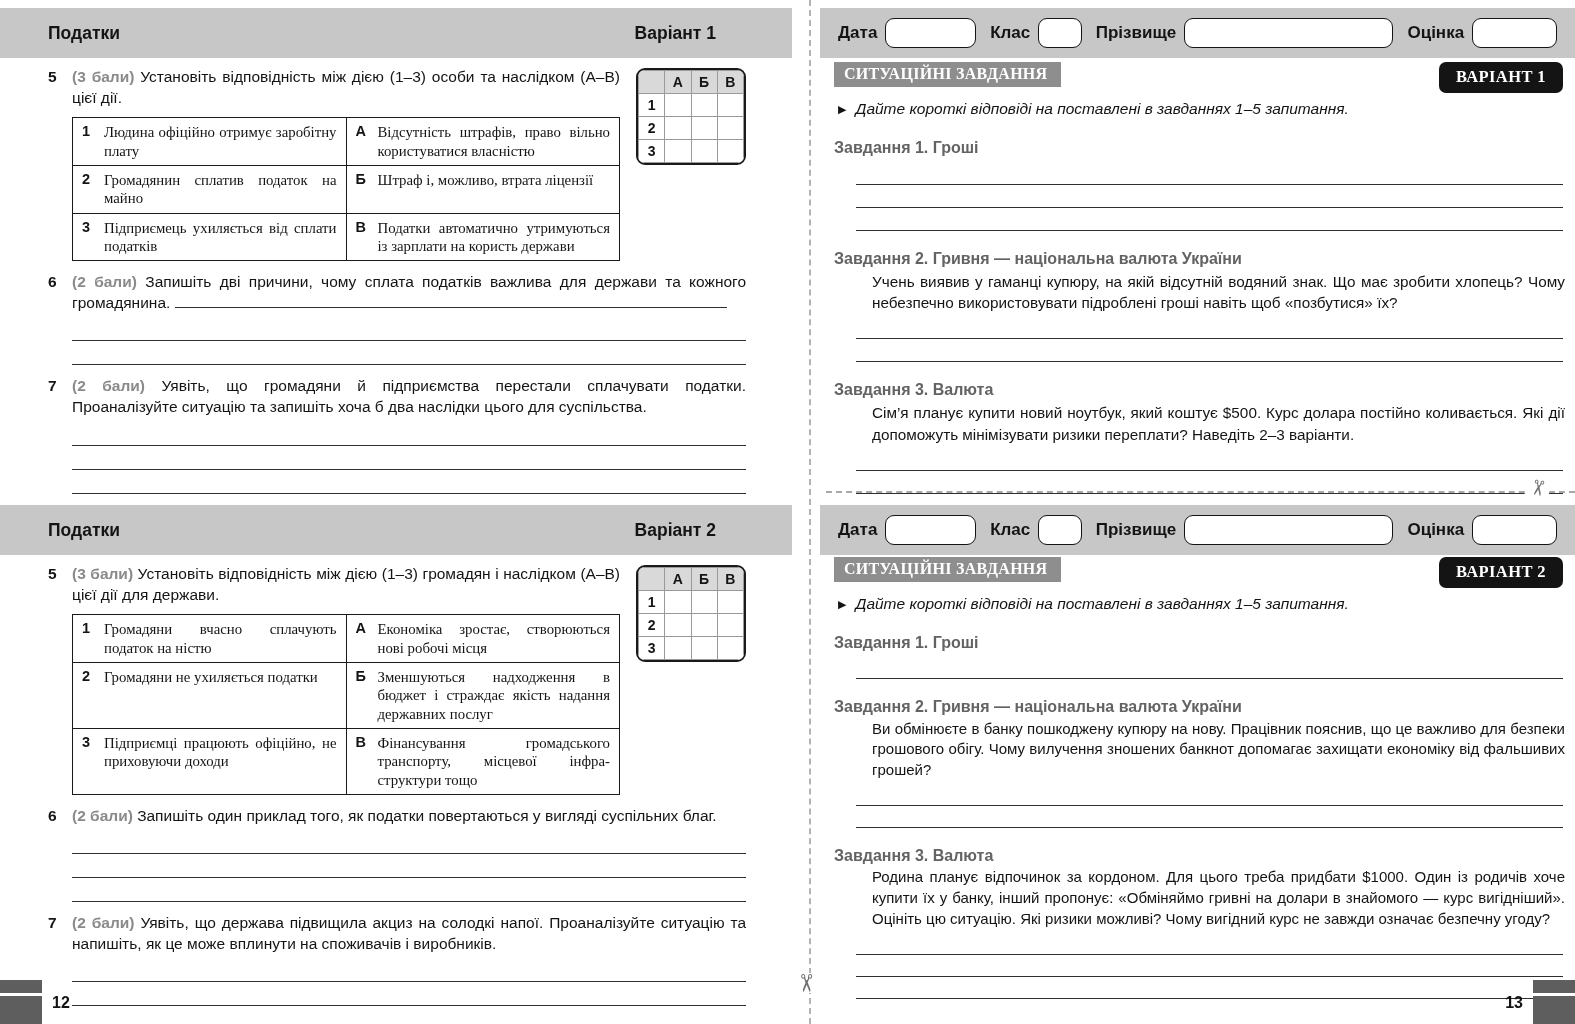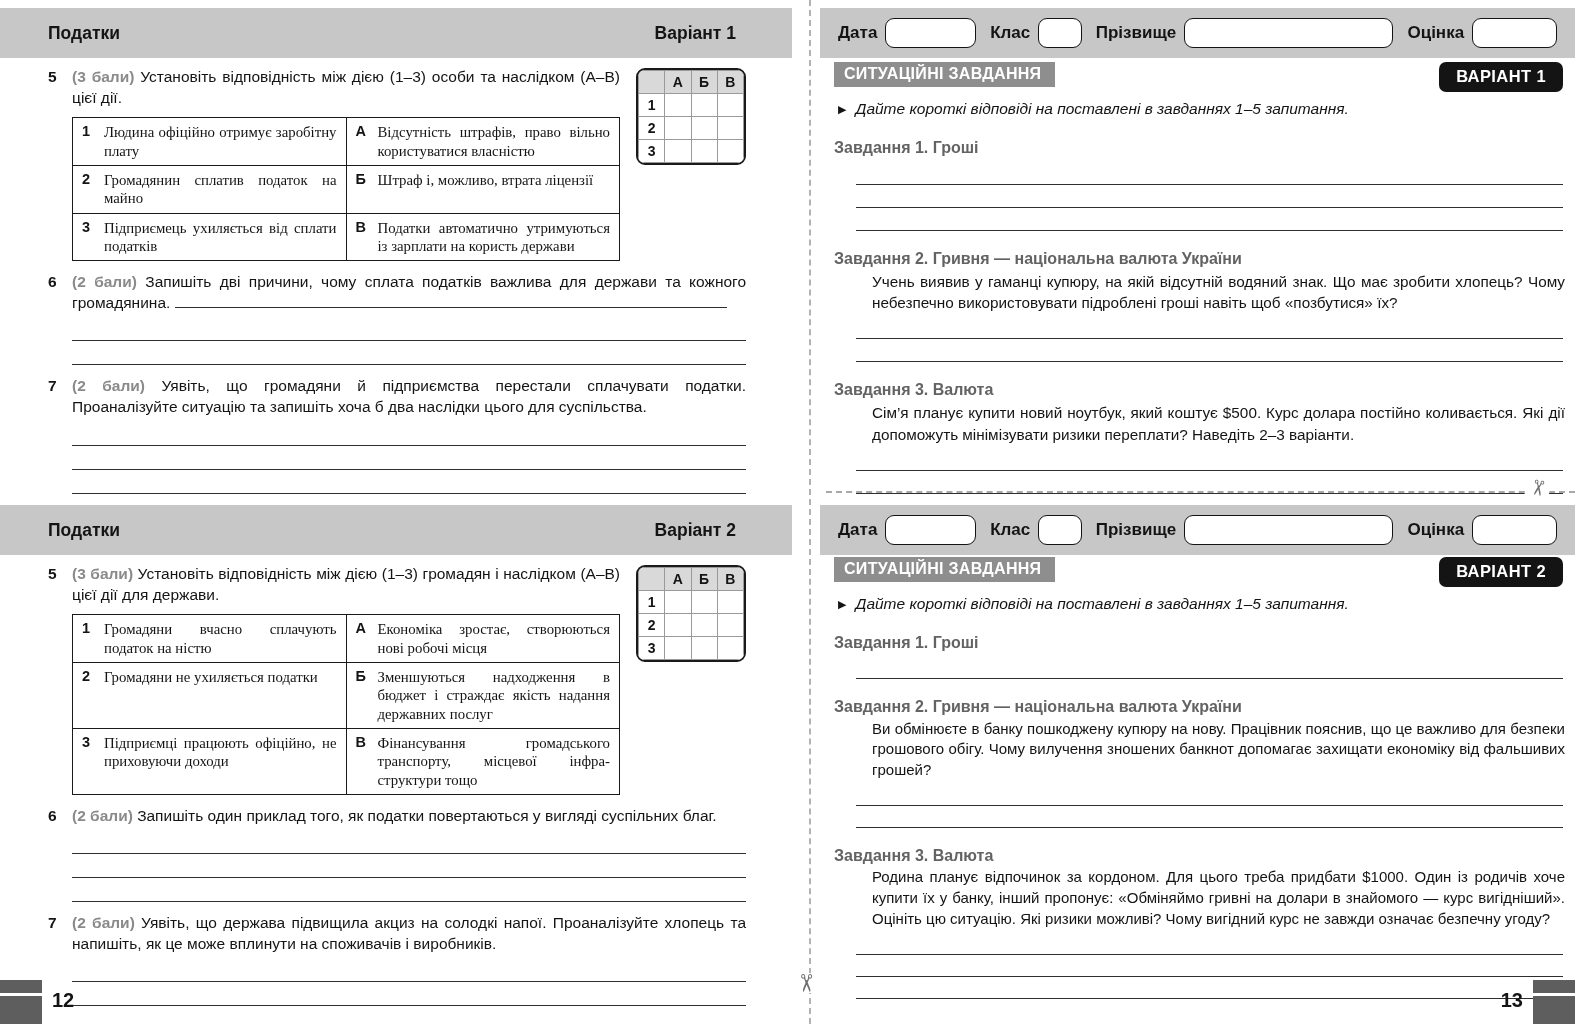--- a/index.html
+++ b/index.html
@@ -12,21 +12,21 @@
   .page-left  { left:0;    width:792px; }
   .page-right { left:820px; width:755px; }
   .half { position:absolute; left:0; right:0; overflow:hidden; }
 
   
   .gbar {
     position:absolute; left:0; right:0; height:50px;
     background:var(--header_bar,#c7c7c7);
     display:flex; align-items:center;
   }
-  .gbar-left { padding:0 56px 0 48px; }
+  .gbar-left { padding:0 76px 0 48px; }
   .gbar-title { font-weight:bold; font-size:17.5px; }
   .gbar-variant { margin-left:auto; font-weight:bold; font-size:17.5px; }
 
   
   .gbar-fields { padding:0 18px; gap:8px; }
   .fld-label { font-weight:bold; font-size:17px; white-space:nowrap; }
   .fld-box { height:30px; background:#fff; border:1.8px solid #141414; border-radius:9px; }
   .box-date { width:92px; margin-right:6px; }
   .box-class { width:44px; margin-right:6px; }
   .box-surname { width:212px; margin-right:6px; }
@@ -65,21 +65,21 @@
   .qblock { margin-top:10px; }
   .fill-line {
     display:inline-block; height:13px; width:552px; max-width:96%;
     border-bottom:1.5px solid #2e2e2e; margin-left:5px; vertical-align:baseline;
   }
   .lines { margin:4px 0 0 24px; }
   .aline { height:24px; border-bottom:1.4px solid #2e2e2e; }
 
   
   .rcontent { position:absolute; left:14px; right:10px; }
-  .titlerow { position:relative; height:30px; }
+  .titlerow { position:relative; height:30px;font-family:Liberation Serif, serif; }
   .situ {
     display:inline-block; background:var(--label_bg,#8e8e8e); color:#fff;
     font-weight:bold; font-size:16px; padding:3px 14px 4px 10px; letter-spacing:.3px;
   }
   .badge {
     position:absolute; right:2px; top:0; background:var(--badge_bg,#141414); color:#fff;
     font-weight:bold; font-size:16.5px; padding:5px 17px 6px; border-radius:7px; letter-spacing:.4px;
   }
   .instr { margin:6px 0 0 4px; font-size:15.5px; font-style:italic; display:flex; align-items:center; gap:9px; height:22px; }
   .arrow { font-style:normal; font-size:11px; color:#141414; }
@@ -95,21 +95,21 @@
   .vcut { position:absolute; left:809px; top:0; height:1024px; width:0; border-left:2px dashed #b3b3b3; }
   .hcut { position:absolute; left:6px; right:0; top:491px; border-top:2px dashed #a8a8a8; }
   .scissors { font-family:"DejaVu Sans", sans-serif; color:#6e6e6e; position:absolute; }
   .vscissors { left:796px; top:966px; font-size:24px; transform:rotate(90deg); background:#fff; padding:3px 0; z-index:3; }
   .hscissors { right:28px; top:476px; font-size:21px; transform:rotate(100deg); background:#fff; z-index:3; }
 
   
   .tab { position:absolute; bottom:0; width:42px; height:44px; background:#5e5e5e; z-index:2; }
   .tab-left { left:0; } .tab-right { right:0; }
   .tab::after { content:""; position:absolute; left:0; right:0; top:13px; height:3px; background:#fff; }
-  .pageno { position:absolute; bottom:12px; font-weight:bold; font-size:20px; z-index:2; }
+  .pageno { position:absolute; bottom:12px; font-weight:bold; font-size:16px; z-index:2; }
   .pageno-left { left:52px; } .pageno-right { right:52px; }
 </style>
 </head>
 <body>
 
 <div class="page page-left">
 
   <div class="half" style="top:0;height:505px;">
     <div class="gbar gbar-left" style="top:8px;">
       <span class="gbar-title">Податки</span>
@@ -275,21 +275,21 @@
           <div class="aline"></div>
           <div class="aline"></div>
           <div class="aline"></div>
         </div>
       </div>
 
       <div class="qblock">
         <p class="qp">
           <span class="qnum">7</span>
           <b class="pts">(2 бали)</b>
-          <span>Уявіть, що держава підвищила акциз на солодкі напої. Проаналізуйте хлопець та на­пишіть, як це може вплинути на споживачів і виробників.</span>
+          <span>Уявіть, що держава підвищила акциз на солодкі напої. Проаналізуйте ситуацію та на­пишіть, як це може вплинути на споживачів і виробників.</span>
         </p>
         <div class="lines">
           <div class="aline"></div>
           <div class="aline"></div>
           <div class="aline"></div>
         </div>
       </div>
     </div>
   </div>
 </div>

